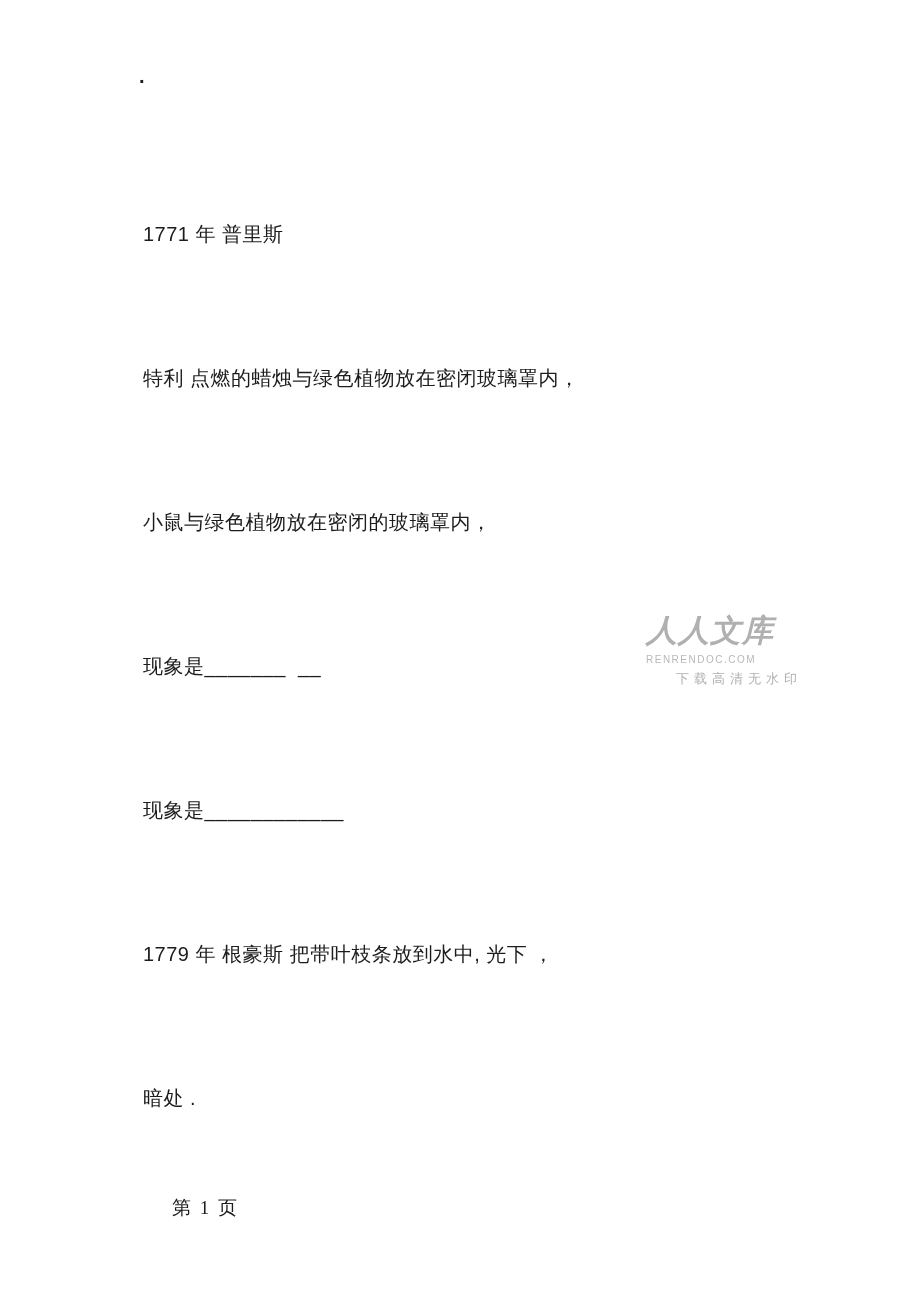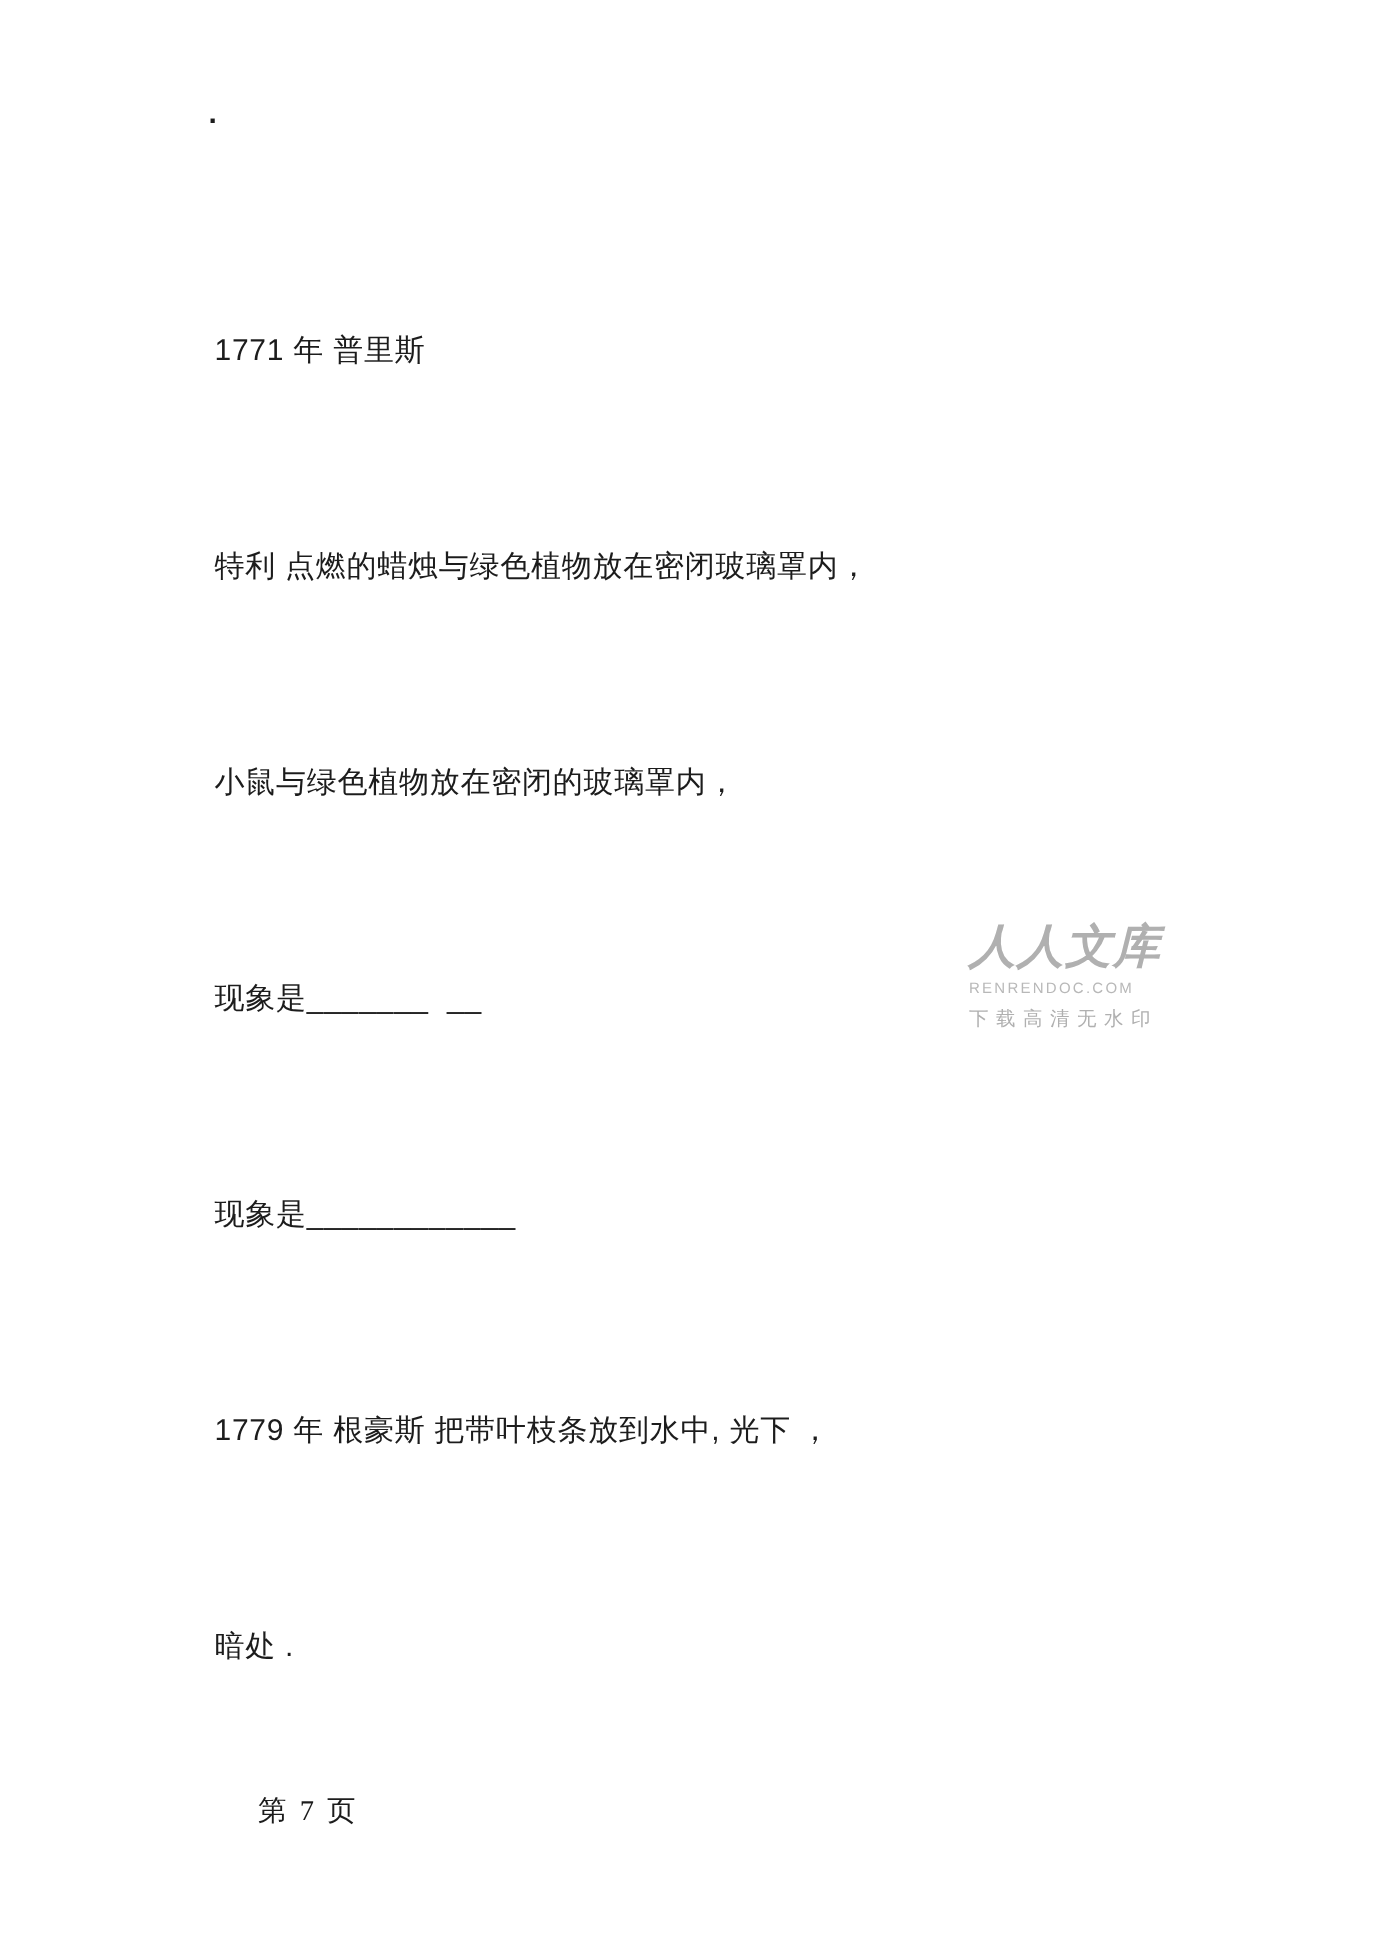--- a/index.html
+++ b/index.html
@@ -106,20 +106,20 @@
     
     
     
     
     
   </div>
 
   <div class="watermark">
     <div class="wm-title" style="color: rgb(176, 176, 176); font-style: italic;">人人文库</div>
     <div class="wm-site" style="color: rgb(184, 184, 184);">RENRENDOC.COM</div>
-    <div class="wm-tagline" style="color: rgb(176, 176, 176);">下载高清无水印</div>
+    <div class="wm-tagline" style="color: rgb(176, 176, 176); margin-left: 30px;">下载高清无水印</div>
   </div>
 
   <div class="page-footer">
-    <span>第 7 页</span>
+    <span>第 1 页</span>
   </div>
 
 </div>
 
 </body></html>

